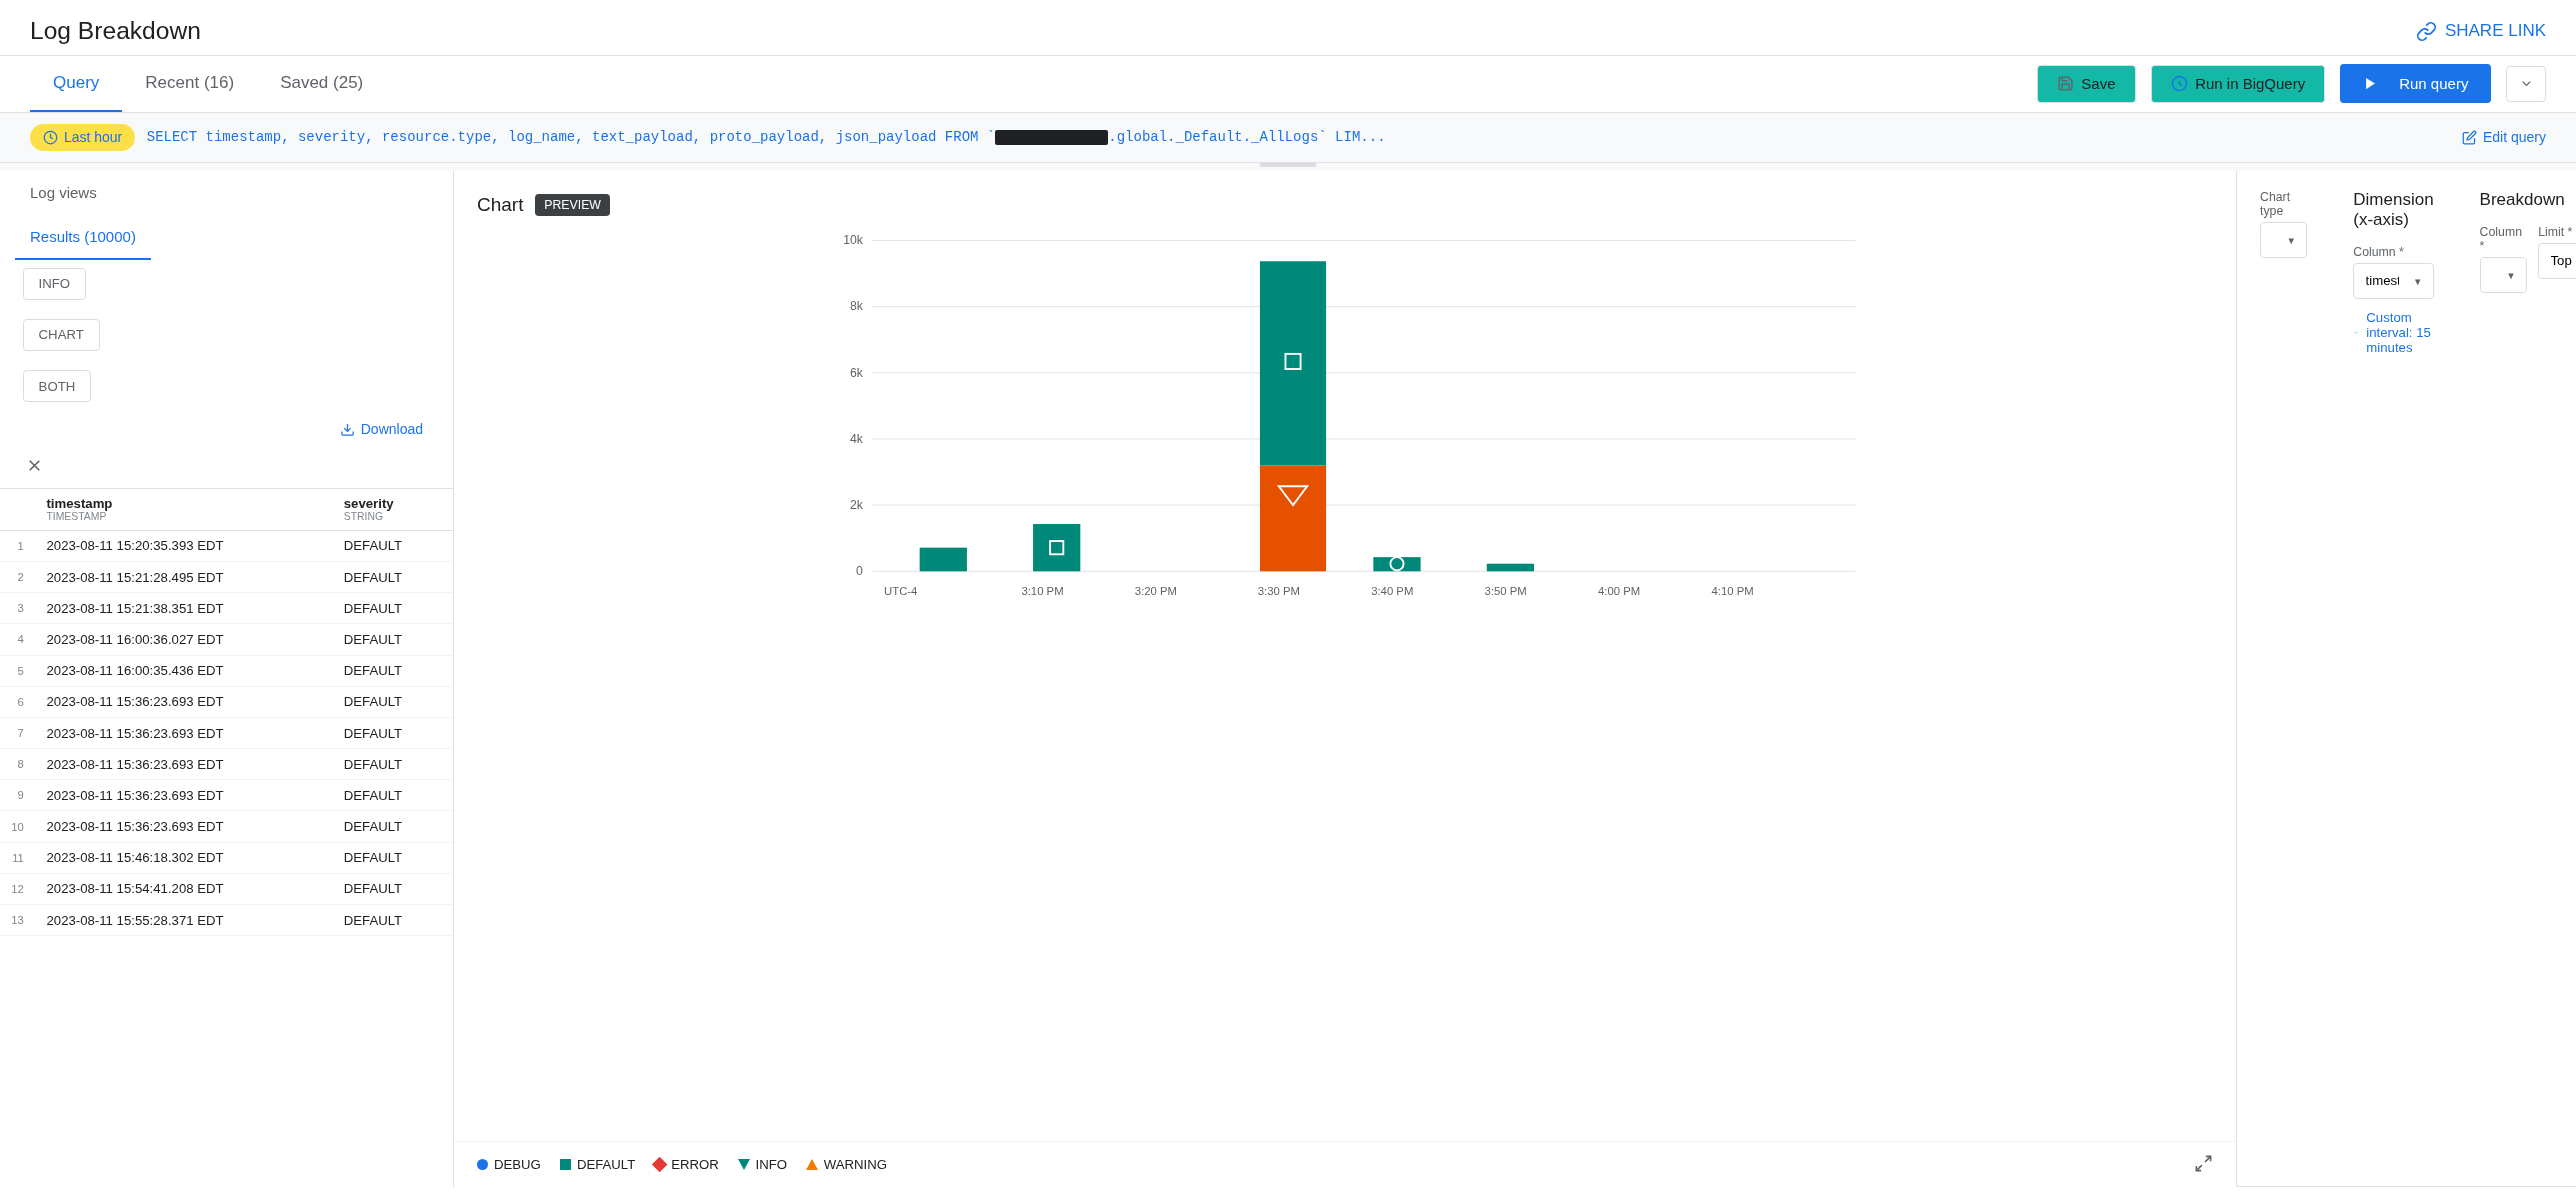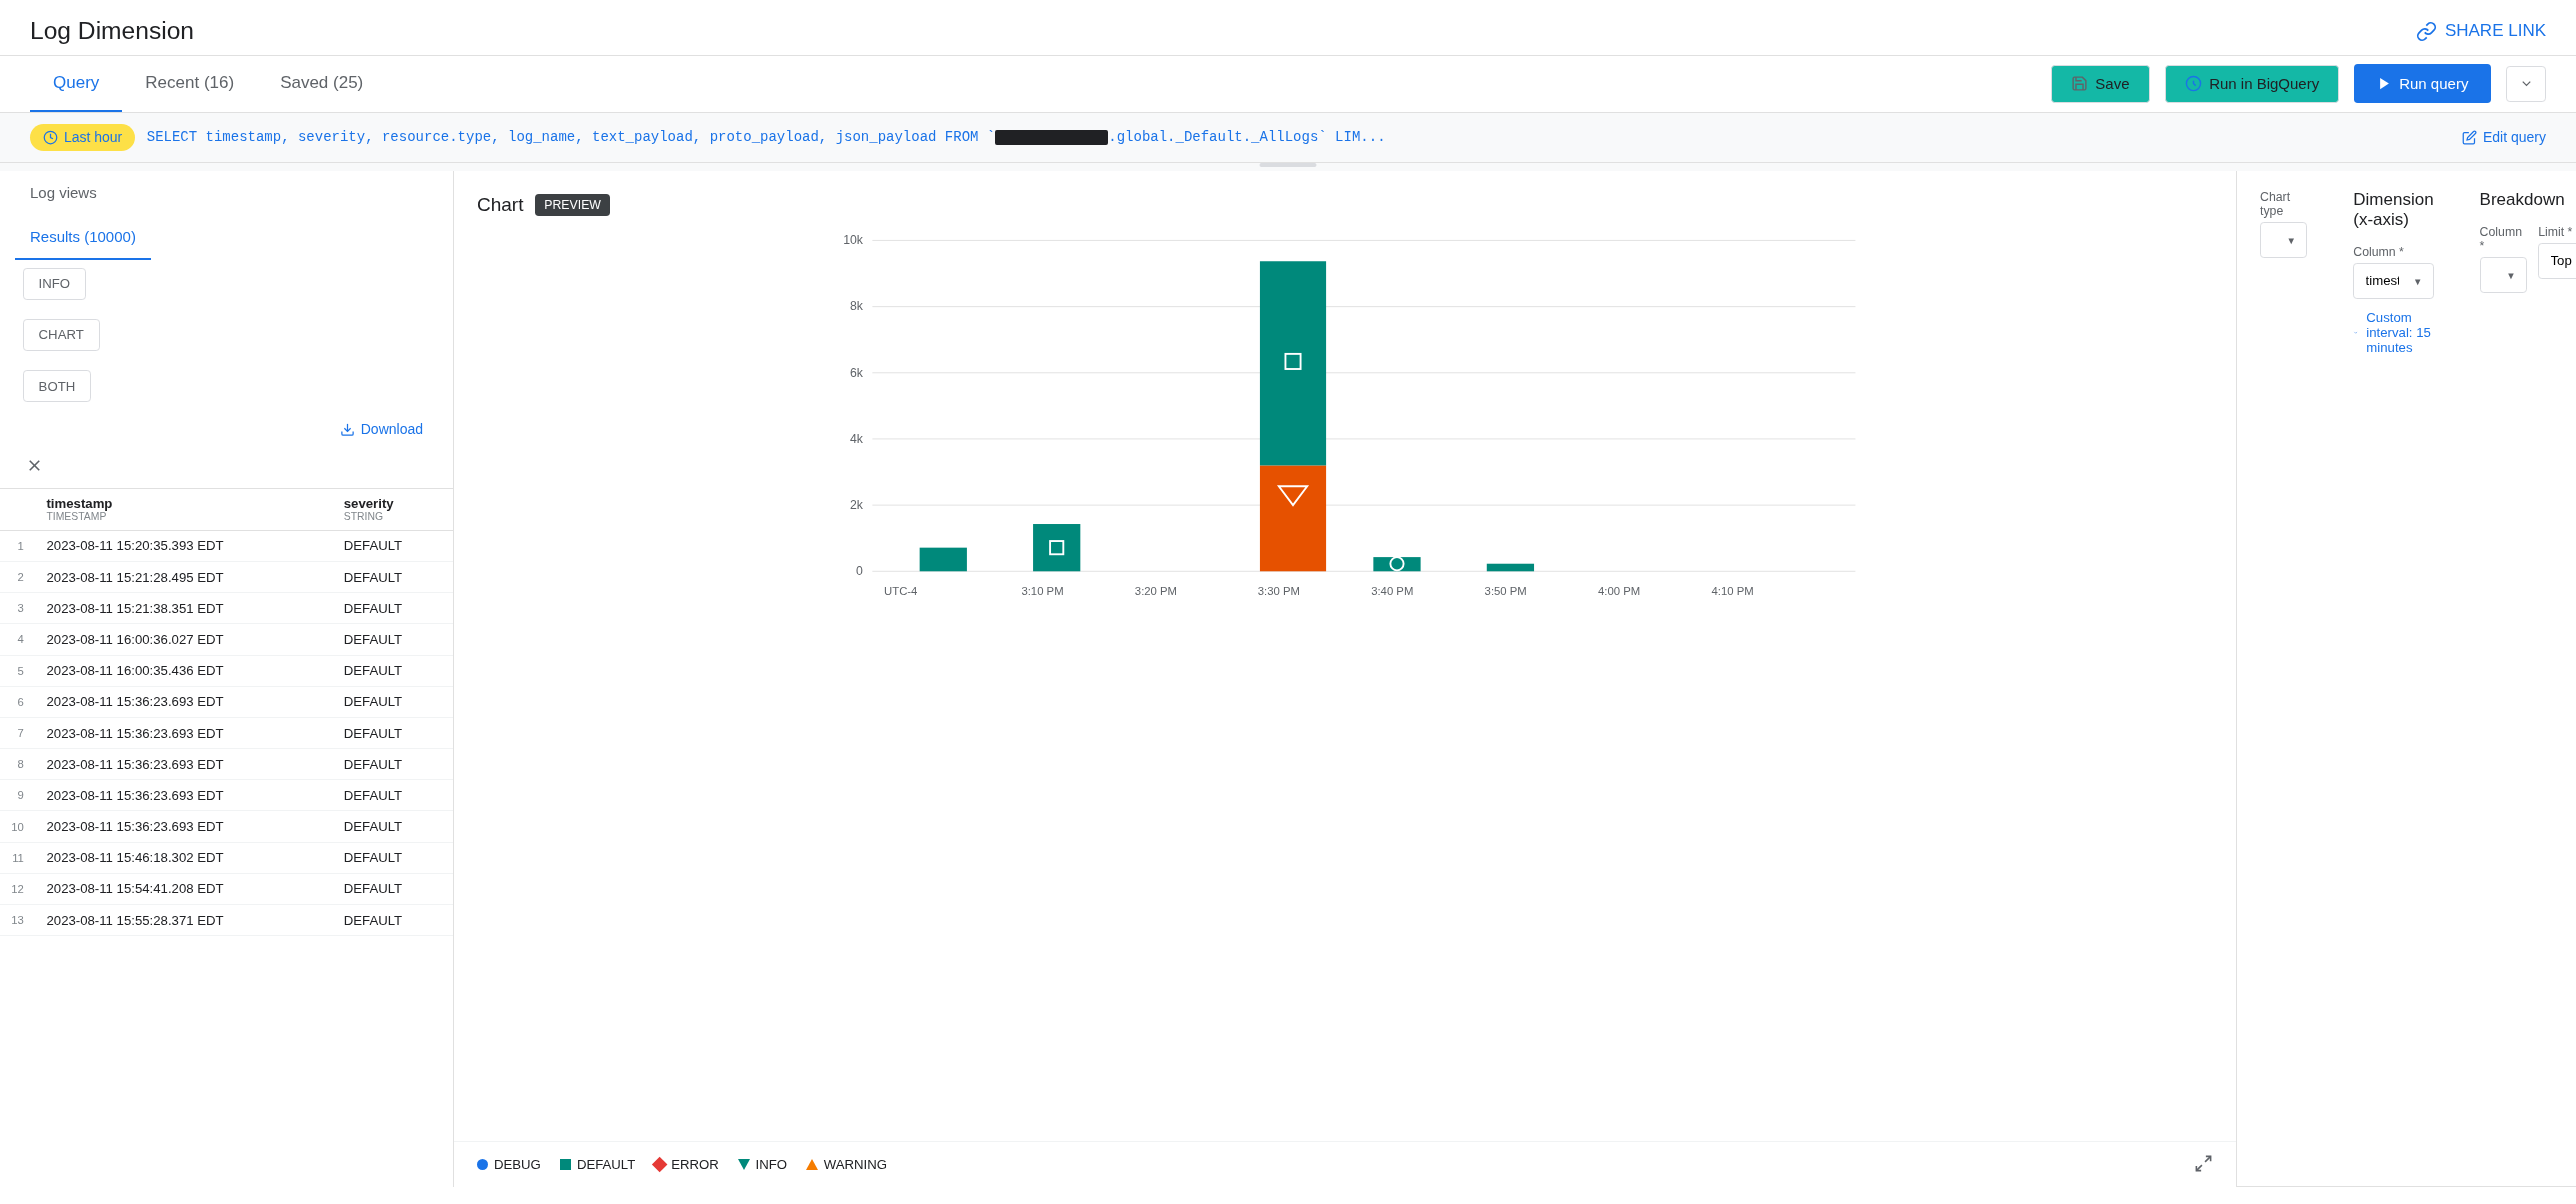--- a/index.html
+++ b/index.html
@@ -33,21 +33,21 @@
     .action-buttons {
       margin-left: auto; display: flex; align-items: center; gap: 15px;
     }
     .btn-outline {
       display: flex; align-items: center; gap: 7.6px;
       border: 0.9px solid #dadce0; border-radius: 3.8px;
       padding: 9.5px 19px; font-size: 15px; cursor: pointer; background: #14b8a6; color: #202124;
     }
     .btn-outline svg { width: 17px; height: 17px; }
     .btn-primary {
-      display: flex; align-items: center; gap: 7px;
+      display: flex; align-items: center; gap: 21px;
       background: #1a73e8; color: #fff; border: none; border-radius: 3.8px;
       padding: 11.3px 23px; font-size: 15px; cursor: pointer; font-weight: 500;
     }
     .btn-icon {
       border: 0.9px solid #dadce0; border-radius: 3.8px;
       padding: 9.5px 11.3px; cursor: pointer; background: #fff;
       display: flex; align-items: center; justify-content: center;
     }
 
     
@@ -206,21 +206,21 @@
     .scrollbar-handle {
       position: absolute; left: 50%; transform: translateX(-50%);
       width: 57px; height: 3.8px; background: #dadce0; border-radius: 1.9px; cursor: grab;
       top: 0;
     }
   </style>
 </head>
 <body>
 
 <div class="app-header">
-  <span class="app-title">Log Dimension</span>
+  <span class="app-title">Log Breakdown</span>
   <button class="share-link-btn">
     <svg width="21" height="21" viewBox="0 0 24 24" fill="none" stroke="#1a73e8" stroke-width="2">
       <path d="M10 13a5 5 0 0 0 7.54.54l3-3a5 5 0 0 0-7.07-7.07l-1.72 1.71"></path>
       <path d="M14 11a5 5 0 0 0-7.54-.54l-3 3a5 5 0 0 0 7.07 7.07l1.71-1.71"></path>
     </svg>
     <span>SHARE LINK</span>
   </button>
 </div>
 
 <div class="tab-bar">

